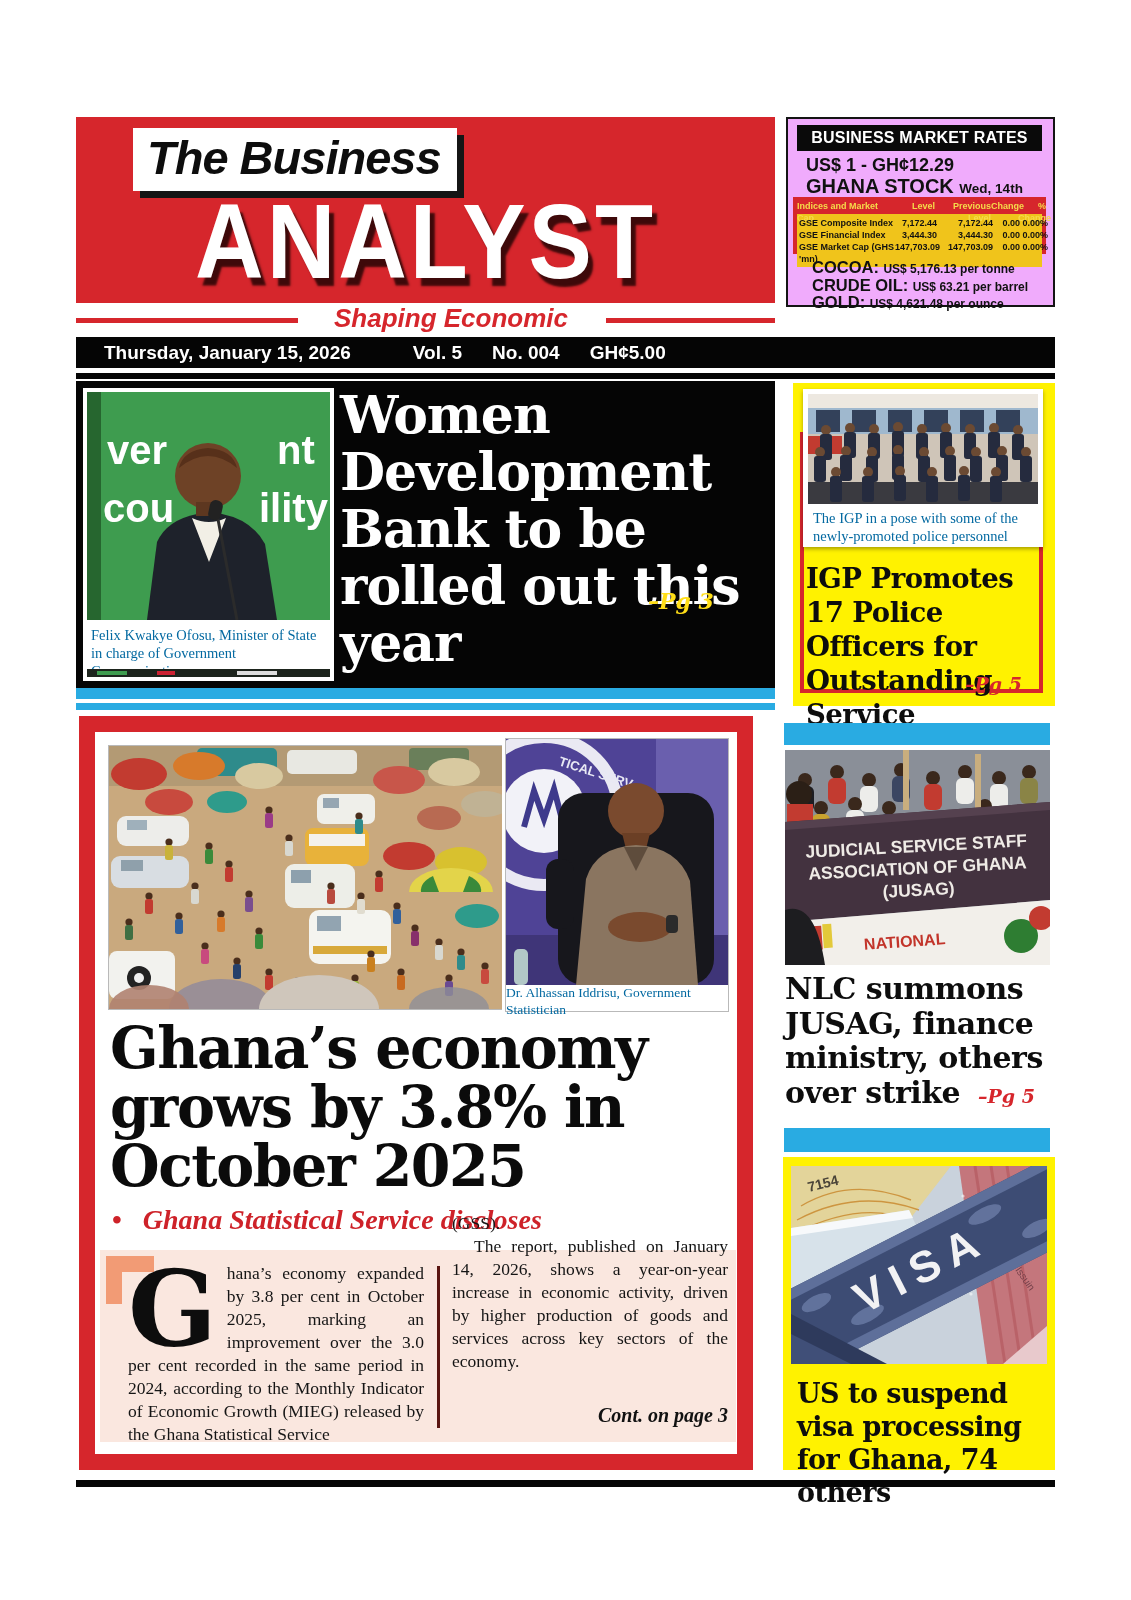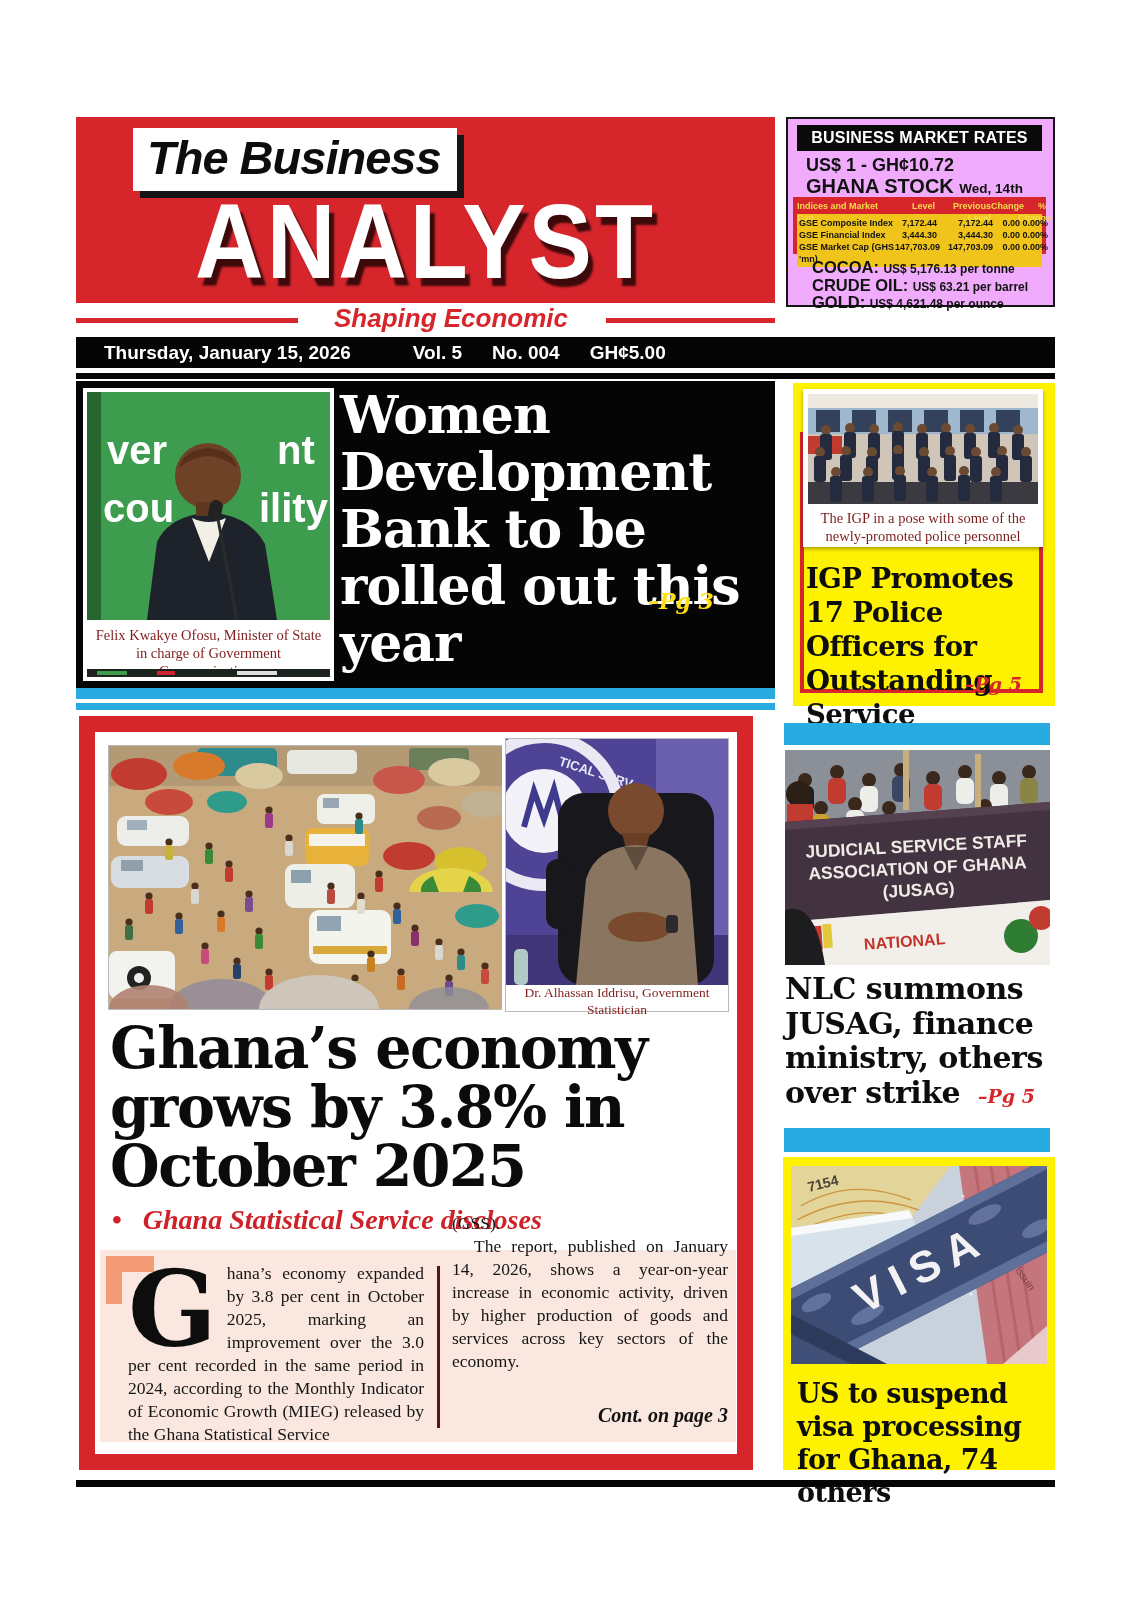--- a/index.html
+++ b/index.html
@@ -37,21 +37,21 @@
   .thead{color:#F5DB4A;height:14px;}
   .tinner{background:#F0C41B;padding:3px 0 2px 2px;color:#111;}
   .mkt-c{left:24px;top:139px;font-weight:700;color:#111;}
   .mkt-c .row{height:17.5px;}
   .mkt-c .nm{font-size:16.5px;}
   .mkt-c .vl{font-size:12px;}
 
   
   .blackbox{left:76px;top:381px;width:699px;height:307px;background:#050505;}
   .photo-card{background:#fff;}
-  .cap{font-family:"Liberation Serif",serif;font-size:14.5px;line-height:1.25;text-align:center;color:#7f1d1d;}
+  .cap{font-family:"Liberation Serif",serif;font-size:14.5px;line-height:1.25;text-align:left;color:#0369a1;}
   .hl-top{left:340px;top:386px;width:424px;color:#fff;font-weight:700;font-size:52px;line-height:57px;letter-spacing:-1px;}
   .pg{font-style:italic;font-weight:700;font-size:22px;}
 
   
   .igp{left:793px;top:383px;width:262px;height:323px;background:#FFF200;}
   .igp-border{left:7px;top:49px;width:243px;height:261px;border:4px solid #D6262C;box-sizing:border-box;}
   .igp-hl{left:13px;top:178px;width:242px;color:#0d0d0d;font-weight:700;font-size:27.5px;line-height:34px;letter-spacing:-.5px;}
 
   .stripe{background:#29ABE2;}
   .stripe .wl{position:absolute;left:0;width:100%;height:4px;background:#fff;top:11px;}
@@ -97,21 +97,21 @@
   <div class="abs datebar">
     <span style="margin-left:28px;">Thursday, January 15, 2026</span>
     <span style="margin-left:62px;">Vol. 5</span>
     <span style="margin-left:30px;">No. 004</span>
     <span style="margin-left:30px;">GH¢5.00</span>
   </div>
   <div class="abs rule" style="left:76px;top:373px;width:979px;height:6px;"></div>
 
   <div class="abs mkt">
     <div class="abs mkt-h">BUSINESS MARKET RATES</div>
-    <div class="abs mkt-fx">US$ 1  -  GH¢10.72</div>
+    <div class="abs mkt-fx">US$ 1  -  GH¢12.29</div>
     <div class="abs mkt-st">
       <span>GHANA STOCK</span>
       <small>Wed, 14th January, 2026</small>
     </div>
     <div class="abs mkt-tb">
       <div class="trow thead">
         <span>Indices and Market Cap</span>
         <span class="n">Level</span>
         <span class="n">Previous Level</span>
         <span class="n">Change</span>

